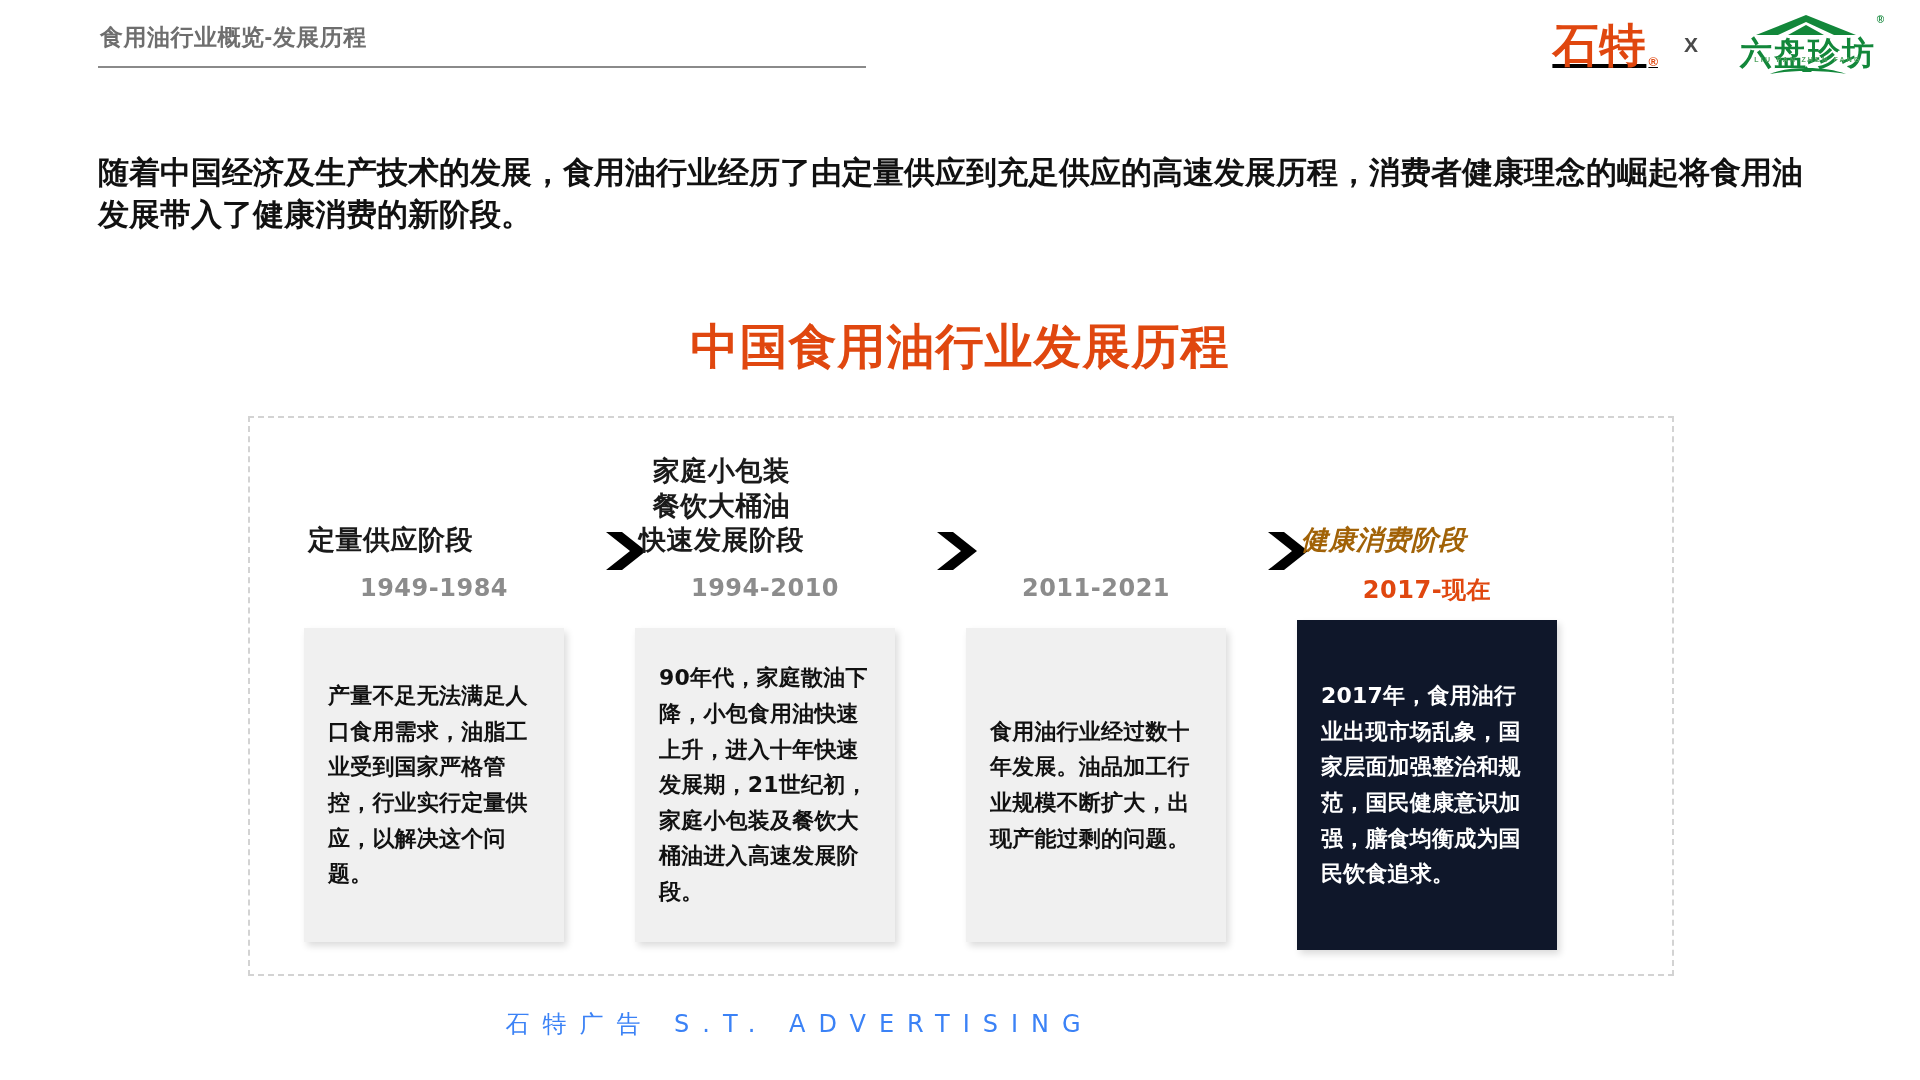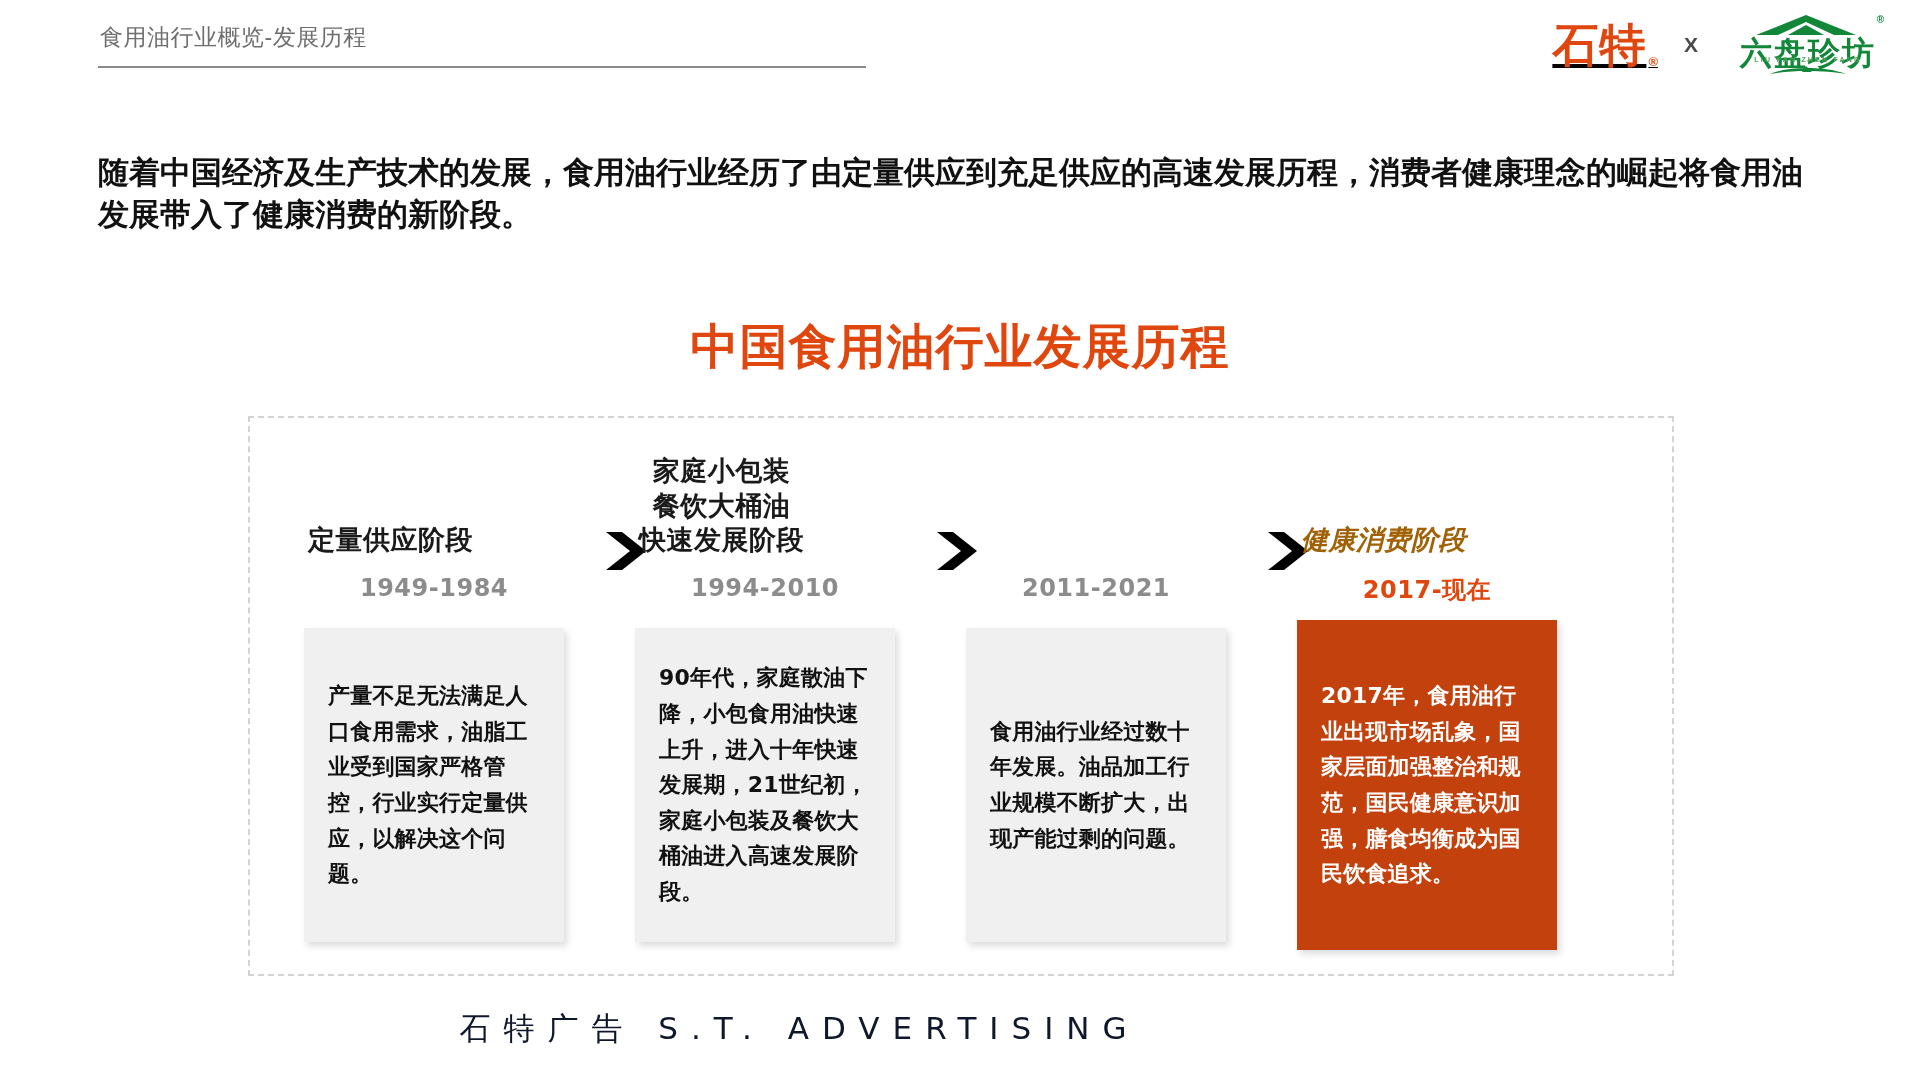--- a/index.html
+++ b/index.html
@@ -16,21 +16,21 @@
     height: 1080px;
     background: #ffffff;
   }
 
   
   .hdr-title {
     position: absolute;
     left: 100px;
     top: 22px;
     font-size: 23px;
-    font-weight: 400;
+    font-weight: 700;
     color: #6e6e6e;
     letter-spacing: 0.5px;
     white-space: nowrap;
   }
   .hdr-rule {
     position: absolute;
     left: 98px;
     top: 66px;
     width: 768px;
     height: 2px;
@@ -236,43 +236,43 @@
     top: 212px;
     width: 260px;
     height: 314px;
     background: #f0f0f0;
     box-shadow: 3px 4px 7px rgba(0,0,0,0.14);
     display: flex;
     align-items: center;
     padding: 20px 24px;
   }
   .card.accent {
-    background: #c2410c;
+    background: #0f172a;
     top: 204px;
     height: 330px;
   }
   .card-text {
     font-size: 22px;
     font-weight: 800;
     color: #111111;
     line-height: 1.62;
     letter-spacing: 0.2px;
     font-family: "DejaVu Sans", sans-serif;
   }
   .card.accent .card-text { color: #ffffff; }
 
   
   .footer {
     position: absolute;
     left: 0;
     top: 1008px;
     width: 1599px;
     text-align: center;
-    font-size: 31px;
-    color: #0f172a;
+    font-size: 24px;
+    color: #3b82f6;
     letter-spacing: 13px;
     font-weight: 400;
     font-family: "DejaVu Sans", sans-serif;
   }
 </style>
 </head>
 <body>
 
 <div class="slide">
 

